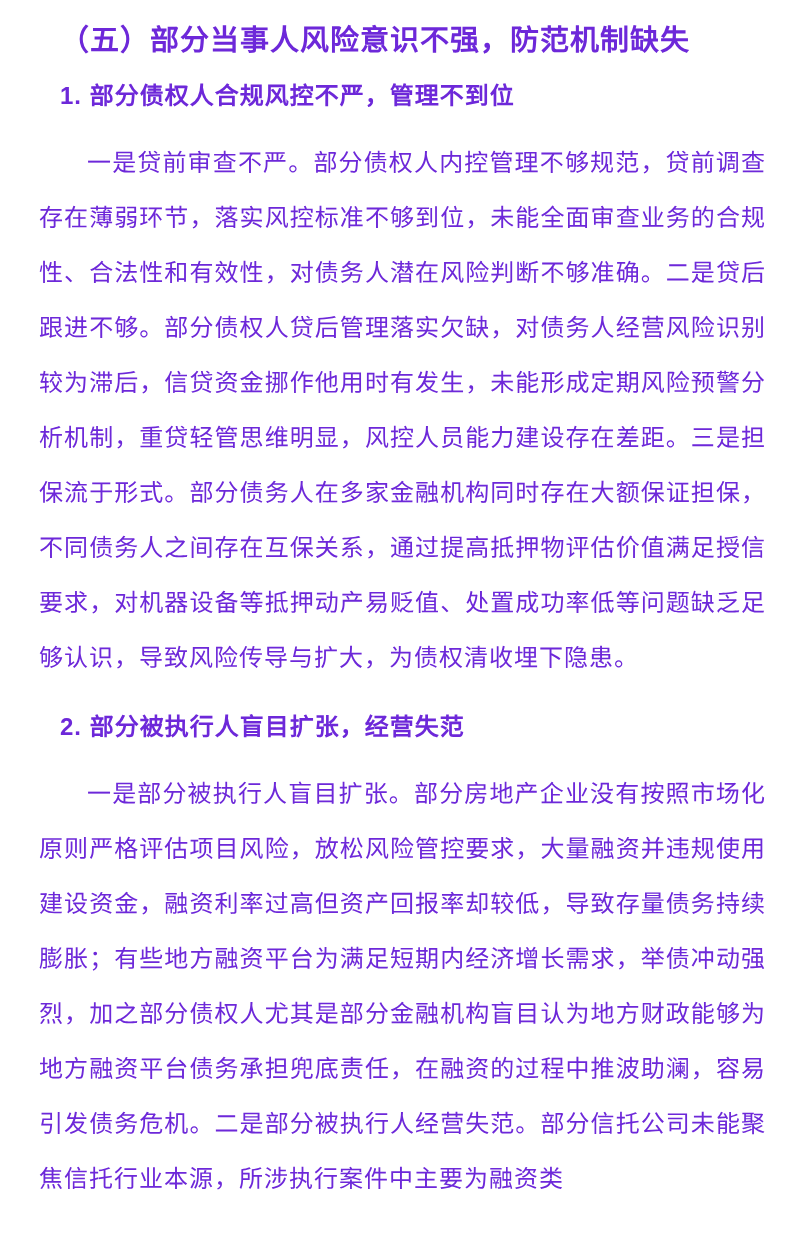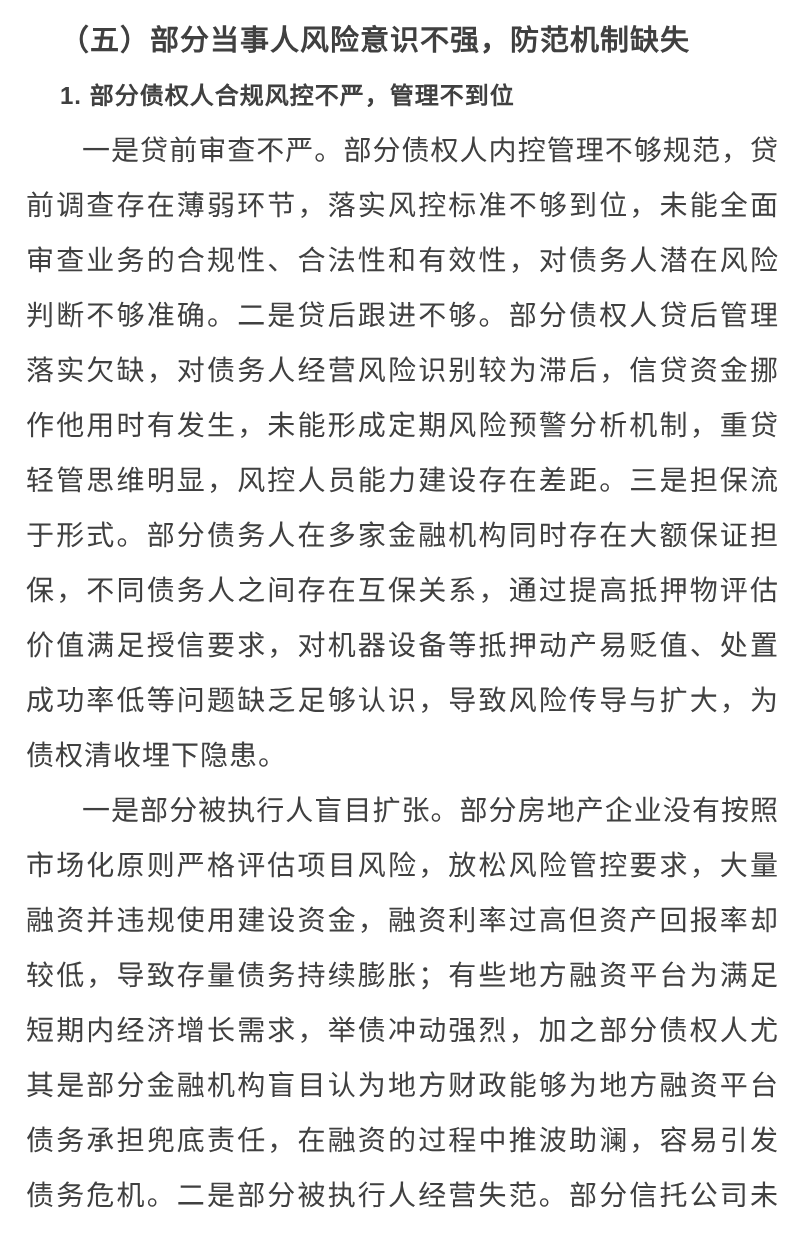--- a/index.html
+++ b/index.html
@@ -11,58 +11,59 @@
     width: 811px;
     height: 1233px;
     overflow: hidden;
   }
   .doc-page {
     box-sizing: border-box;
     width: 811px;
     height: 1076px;
     padding: 13px 32px 0 26px;
     background: #ffffff;
-    color: #404040;
+    color: #6d28d9;
   }
   .section-heading {
     margin: 0 0 0 34px;
     font-family: "Liberation Sans", "DejaVu Sans", sans-serif;
     font-weight: 700;
     font-size: 29px;
     line-height: 55px;
     letter-spacing: 1px;
     white-space: nowrap;
   }
   .sub-heading {
     margin: 0 0 0 34px;
     font-family: "Liberation Sans", "DejaVu Sans", sans-serif;
     font-weight: 700;
     font-size: 24px;
     line-height: 55px;
     letter-spacing: 1px;
     white-space: nowrap;
   }
   .body-paragraph {
-    margin: 0;
+    margin: 13px;
     font-family: "Liberation Serif", "DejaVu Serif", serif;
     font-weight: 400;
-    font-size: 28px;
+    font-size: 24px;
     line-height: 55px;
     letter-spacing: 1px;
     text-align: justify;
     text-indent: 2em;
   }
 </style>
 </head>
 <body>
 
 <div class="doc-page">
 
   <h2 class="section-heading">（五）部分当事人风险意识不强，防范机制缺失</h2>
 
   <h3 class="sub-heading">1. 部分债权人合规风控不严，管理不到位</h3>
 
   <p class="body-paragraph">一是贷前审查不严。部分债权人内控管理不够规范，贷前调查存在薄弱环节，落实风控标准不够到位，未能全面审查业务的合规性、合法性和有效性，对债务人潜在风险判断不够准确。二是贷后跟进不够。部分债权人贷后管理落实欠缺，对债务人经营风险识别较为滞后，信贷资金挪作他用时有发生，未能形成定期风险预警分析机制，重贷轻管思维明显，风控人员能力建设存在差距。三是担保流于形式。部分债务人在多家金融机构同时存在大额保证担保，不同债务人之间存在互保关系，通过提高抵押物评估价值满足授信要求，对机器设备等抵押动产易贬值、处置成功率低等问题缺乏足够认识，导致风险传导与扩大，为债权清收埋下隐患。</p>
 
+  <h3 class="sub-heading">2. 部分被执行人盲目扩张，经营失范</h3>
 
   <p class="body-paragraph">一是部分被执行人盲目扩张。部分房地产企业没有按照市场化原则严格评估项目风险，放松风险管控要求，大量融资并违规使用建设资金，融资利率过高但资产回报率却较低，导致存量债务持续膨胀；有些地方融资平台为满足短期内经济增长需求，举债冲动强烈，加之部分债权人尤其是部分金融机构盲目认为地方财政能够为地方融资平台债务承担兜底责任，在融资的过程中推波助澜，容易引发债务危机。二是部分被执行人经营失范。部分信托公司未能聚焦信托行业本源，所涉执行案件中主要为融资类</p>
 
 </div>
 
 </body></html>

